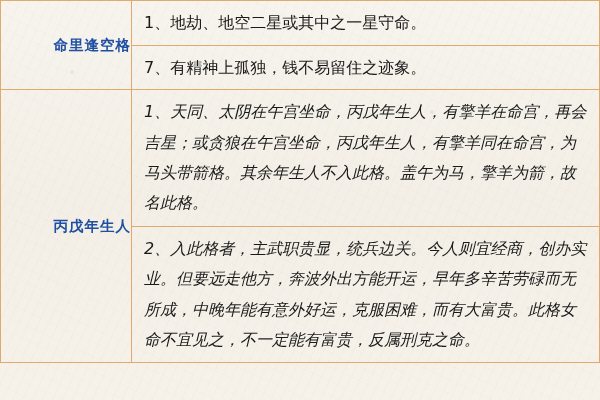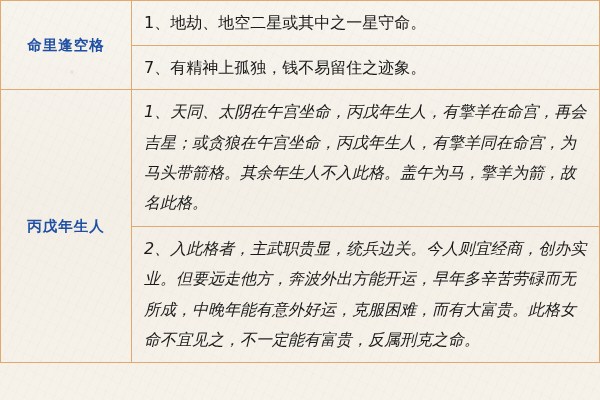--- a/index.html
+++ b/index.html
@@ -41,21 +41,21 @@
     position: relative;
   }
   table.doc-table td {
     border: 1px solid #e0a96d;
     vertical-align: middle;
     padding: 0;
     background: transparent;
   }
   td.label-cell {
     width: 130px;
-    text-align: center;
+    text-align: right;
     color: #1f4fa3;
     font-weight: bold;
     font-size: 14.5px;
     letter-spacing: 1px;
     padding: 4px 2px;
   }
   td.content-cell {
     padding: 0;
   }
   .line {

